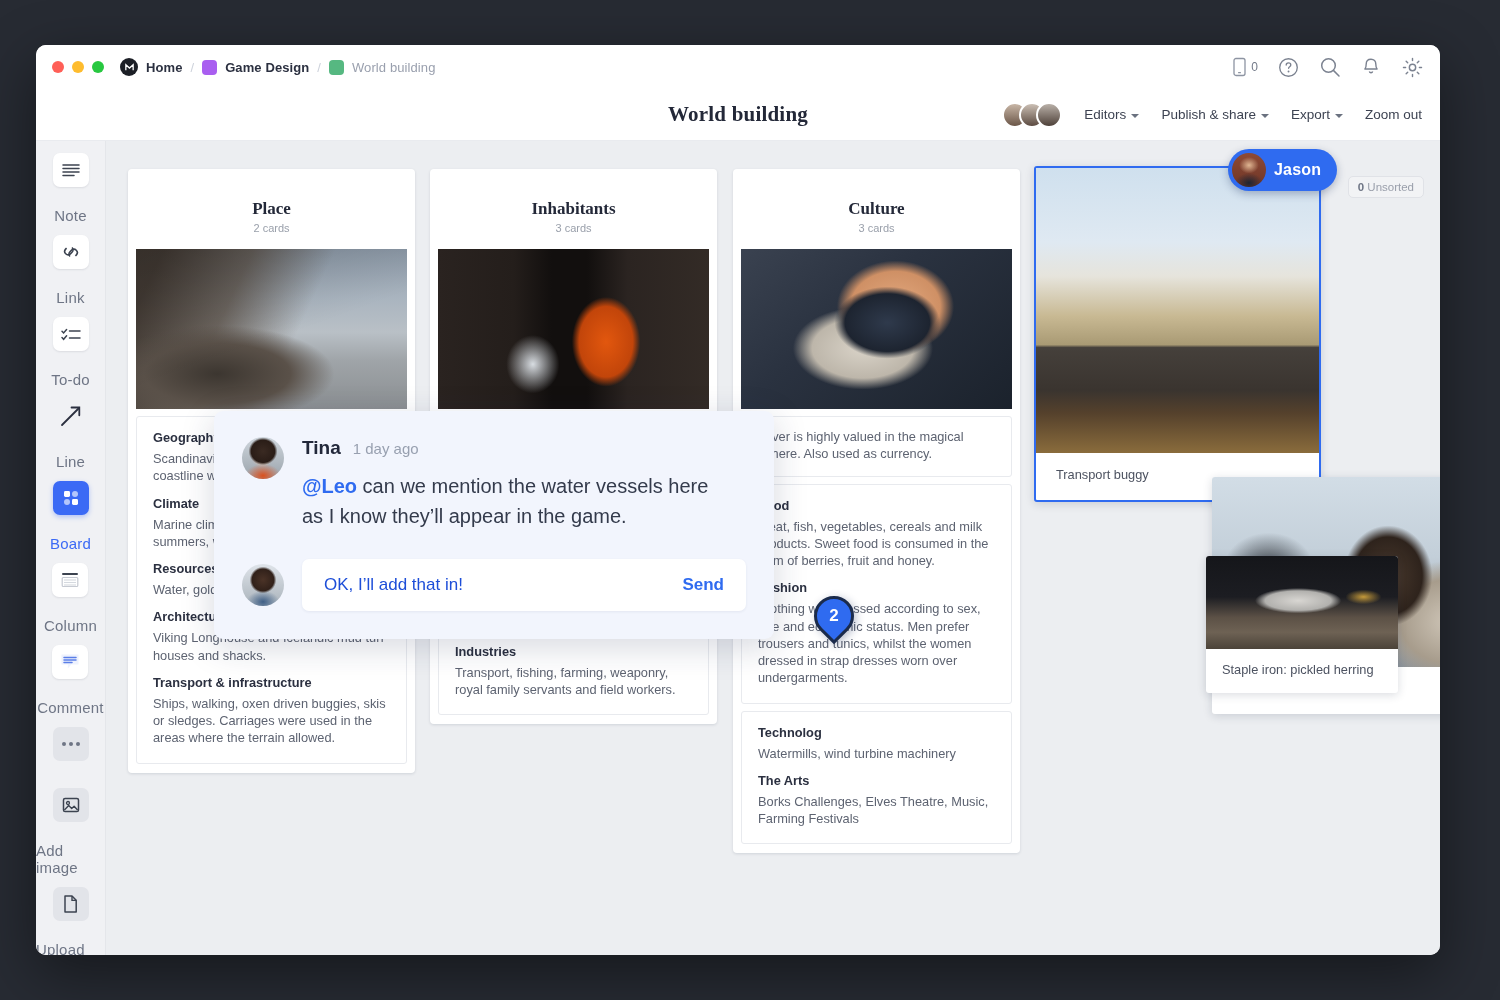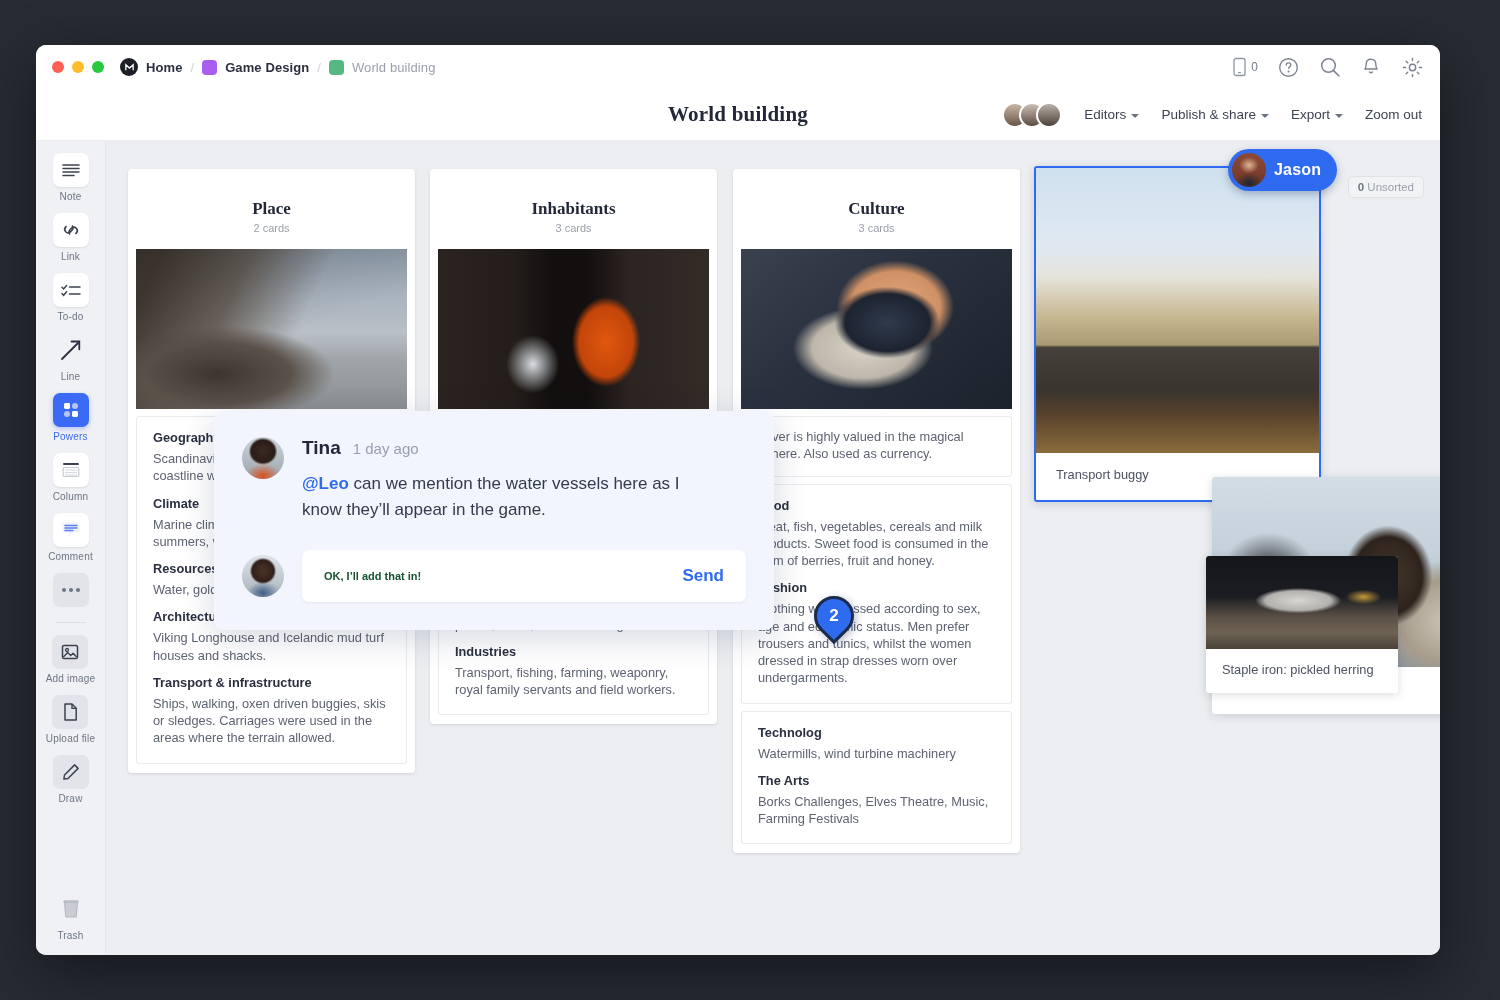--- a/index.html
+++ b/index.html
@@ -130,21 +130,21 @@
   .tool .glyph {
     width: 36px; height: 34px;
     border-radius: 7px;
     background: #fff;
     display: flex; align-items: center; justify-content: center;
     box-shadow: 0 1px 2px rgba(30,40,60,.10);
   }
   .tool .glyph.flat { background: #e2e4e9; box-shadow: none; }
   .tool .glyph.plain { background: transparent; box-shadow: none; }
   .tool .glyph.active { background: #3b6af5; box-shadow: 0 2px 5px rgba(59,106,245,.35); }
-  .tool .lbl { font-size: 10px; color: #6e7585; margin-top: 4px; letter-spacing: .2px; }
+  .tool .lbl { font-size: 15px; color: #6e7585; margin-top: 20px; letter-spacing: .2px; }
   .tool .lbl.on { color: #3b6af5; }
   .side-divider { width: 30px; height: 1px; background: #dcdfe5; margin: 4px 0 12px; }
   .trash-wrap { margin-top: auto; margin-bottom: 14px; }
   .dots-tool { display:flex; gap:3px; }
   .dots-tool i { width:4px; height:4px; border-radius:50%; background:#6e7585; display:block; }
 
   
   .canvas {
     flex: 1 1 auto;
     background: #eceef1;
@@ -332,35 +332,35 @@
   }
   .cm-row { display: flex; gap: 18px; }
   .cm-av {
     width: 42px; height: 42px; border-radius: 50%;
     flex: 0 0 auto; overflow: hidden;
   }
   .cm-head { display: flex; align-items: baseline; gap: 12px; }
   .cm-name { font-size: 19px; font-weight: bold; color: #22283a; }
   .cm-time { font-size: 15px; color: #98a0b0; }
   .cm-text {
-    font-size: 17px; color: #343b4c; line-height: 1.5;
+    font-size: 20px; color: #343b4c; line-height: 1.5;
     margin-top: 12px; max-width: 420px;
   }
   .cm-mention { color: #2f6bf0; font-weight: bold; }
   .cm-reply { display: flex; gap: 18px; align-items: center; margin-top: 28px; }
   .cm-input {
     flex: 1 1 auto;
     background: #fff;
     border-radius: 7px;
     height: 52px;
     display: flex; align-items: center;
     padding: 0 22px;
     box-shadow: 0 1px 3px rgba(25,40,80,.07);
   }
-  .cm-input .val { flex: 1 1 auto; font-size: 11px; color: #14532d; font-weight: bold; }
+  .cm-input .val { flex: 1 1 auto; font-size: 17px; color: #1d4ed8; }
   .cm-send { color: #2f6bf0; font-weight: bold; font-size: 17px; cursor: pointer; }
 </style>
 </head>
 <body>
 
 <div class="desktop">
   <div class="window">
 
     <div class="titlebar">
       <div class="traffic">
@@ -512,21 +512,21 @@
           <span class="glyph active">
             <svg width="18" height="18" viewBox="0 0 18 18">
                 <g fill="#fff">
                   <rect x="2" y="2" width="6" height="6" rx="1.4"></rect>
                   <rect x="10" y="2" width="6" height="6" rx="3" opacity=".62"></rect>
                   <rect x="2" y="10" width="6" height="6" rx="3" opacity=".62"></rect>
                   <rect x="10" y="10" width="6" height="6" rx="1.4"></rect>
                 </g>
               </svg>
           </span>
-          <span class="lbl on">Powers</span>
+          <span class="lbl on">Board</span>
         </div>
 
         <div class="tool">
           <span class="glyph">
             <svg width="22" height="18" viewBox="0 0 22 18">
                 <line x1="4" y1="3" x2="18" y2="3" stroke="#3c4350" stroke-width="2" stroke-linecap="round"></line>
                 <rect x="3.2" y="6.5" width="15.6" height="9" rx="1" fill="none" stroke="#c6cad2" stroke-width="1.2"></rect>
                 <g stroke="#d5d9df" stroke-width="1.1">
                   <line x1="5" y1="9" x2="17" y2="9"></line>
                   <line x1="5" y1="11.5" x2="17" y2="11.5"></line>

